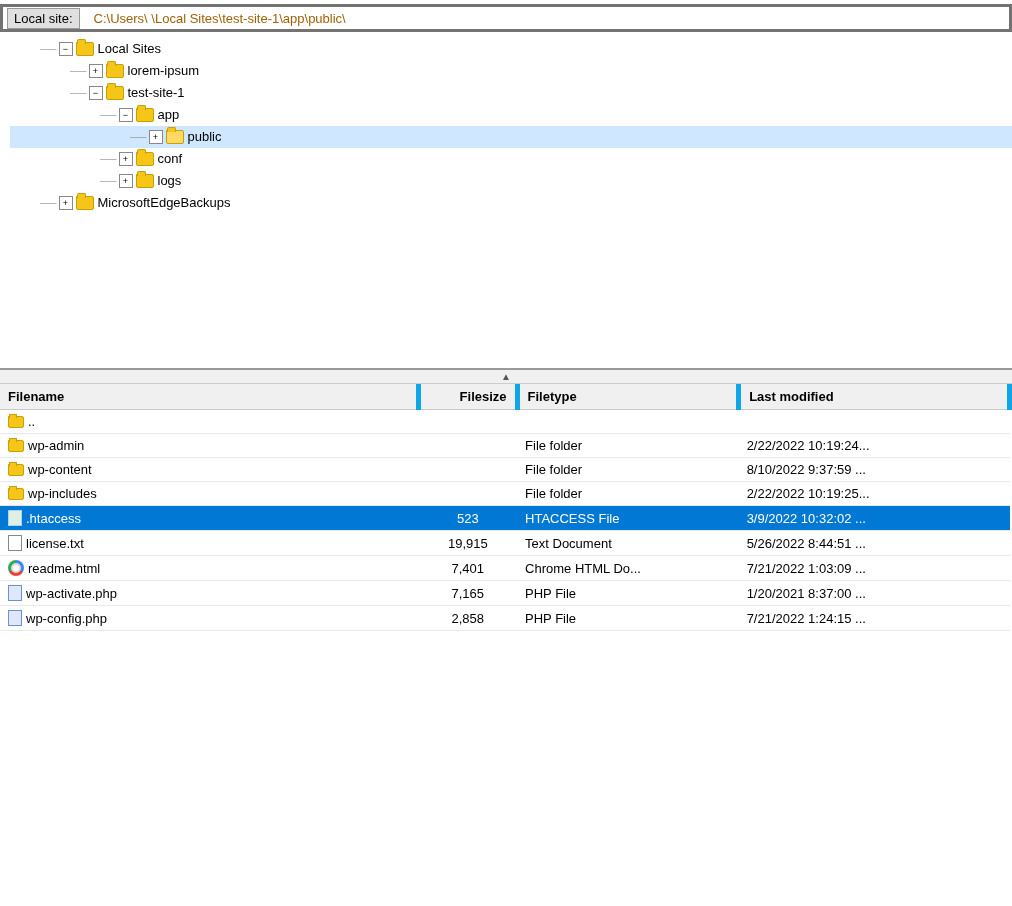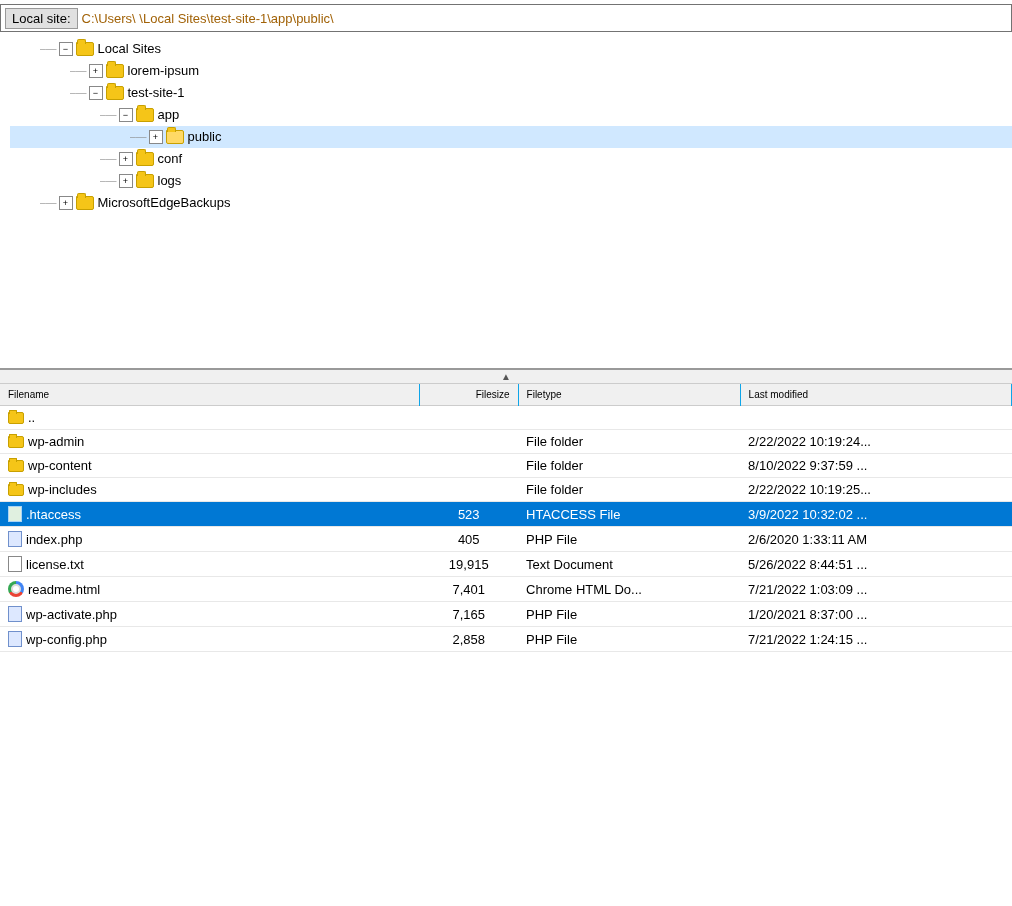--- a/index.html
+++ b/index.html
@@ -17,25 +17,25 @@
       background: #fff;
       border-bottom: 2px solid #999;
       padding: 4px 0;
       height: 370px;
       overflow: hidden;
     }
 
     .local-site-bar {
       display: flex;
       align-items: center;
-      border: 1px solid #737373;
+      border: 3px solid #737373;
       background: #fff;
       height: 28px;
       padding: 2px 4px;
-      gap: 4px;
+      gap: 14px;
     }
 
     .local-site-label {
       background: #e0e0e0;
       border: 1px solid #999;
       padding: 2px 6px;
       font-size: 13px;
       white-space: nowrap;
     }
 
@@ -136,23 +136,23 @@
     }
 
     .file-table thead tr {
       background: #f0f0f0;
       border-bottom: 1px solid #ccc;
     }
 
     .file-table th {
       text-align: left;
       padding: 5px 8px;
-      font-weight: normal;
-      border-right: 1px solid #0ea5e9;
-      font-size: 10px;
+      font-weight: bold;
+      border-right: 5px solid #0ea5e9;
+      font-size: 13px;
       cursor: pointer;
       user-select: none;
     }
 
     .file-table tbody tr {
       border-bottom: 1px solid #e8e8e8;
     }
 
     .file-table tbody tr.selected {
       background: #0078d4;
@@ -403,31 +403,20 @@
               <span>.htaccess</span>
             </div>
           </td>
           <td class="filesize">523</td>
           <td>HTACCESS File</td>
           <td>3/9/2022 10:32:02 ...</td>
         </tr>
         <tr>
           <td>
             <div class="filename-cell">
-              <span class="file-icon-php"></span>
-              <span>index.php</span>
-            </div>
-          </td>
-          <td class="filesize">405</td>
-          <td>PHP File</td>
-          <td>2/6/2020 1:33:11 AM</td>
-        </tr>
-        <tr>
-          <td>
-            <div class="filename-cell">
               <span class="file-icon-txt"></span>
               <span>license.txt</span>
             </div>
           </td>
           <td class="filesize">19,915</td>
           <td>Text Document</td>
           <td>5/26/2022 8:44:51 ...</td>
         </tr>
         <tr>
           <td>

